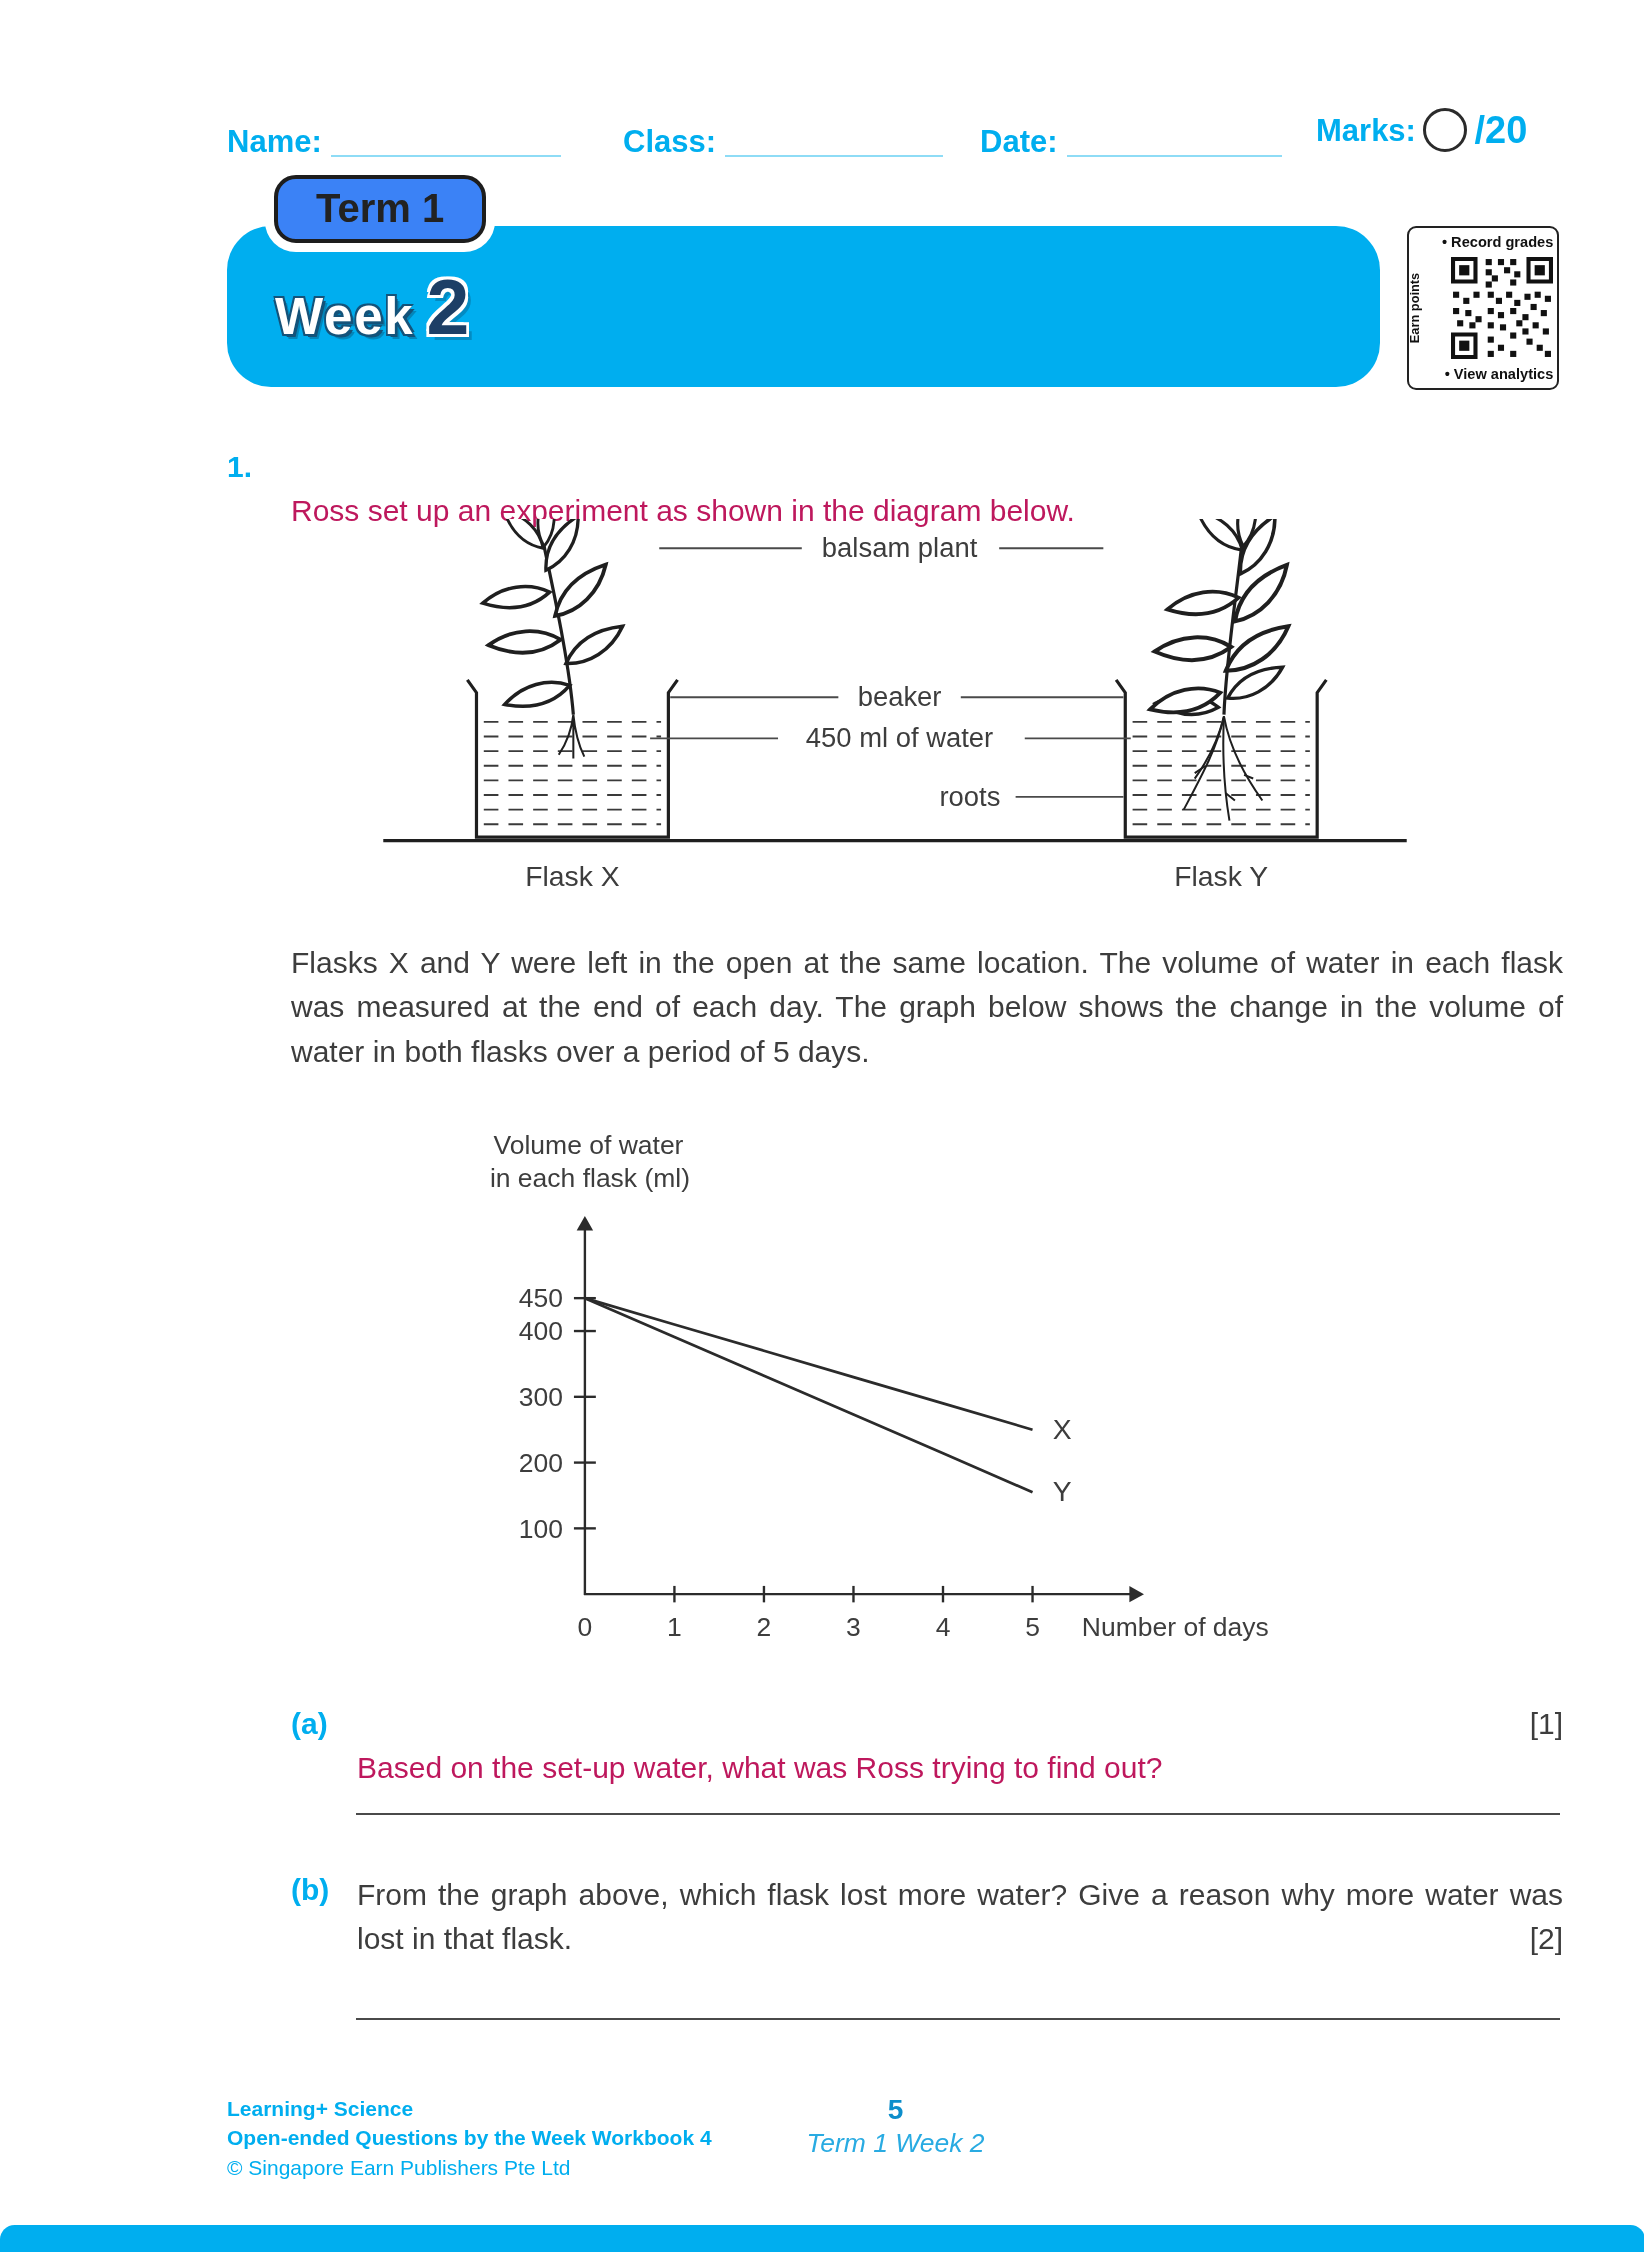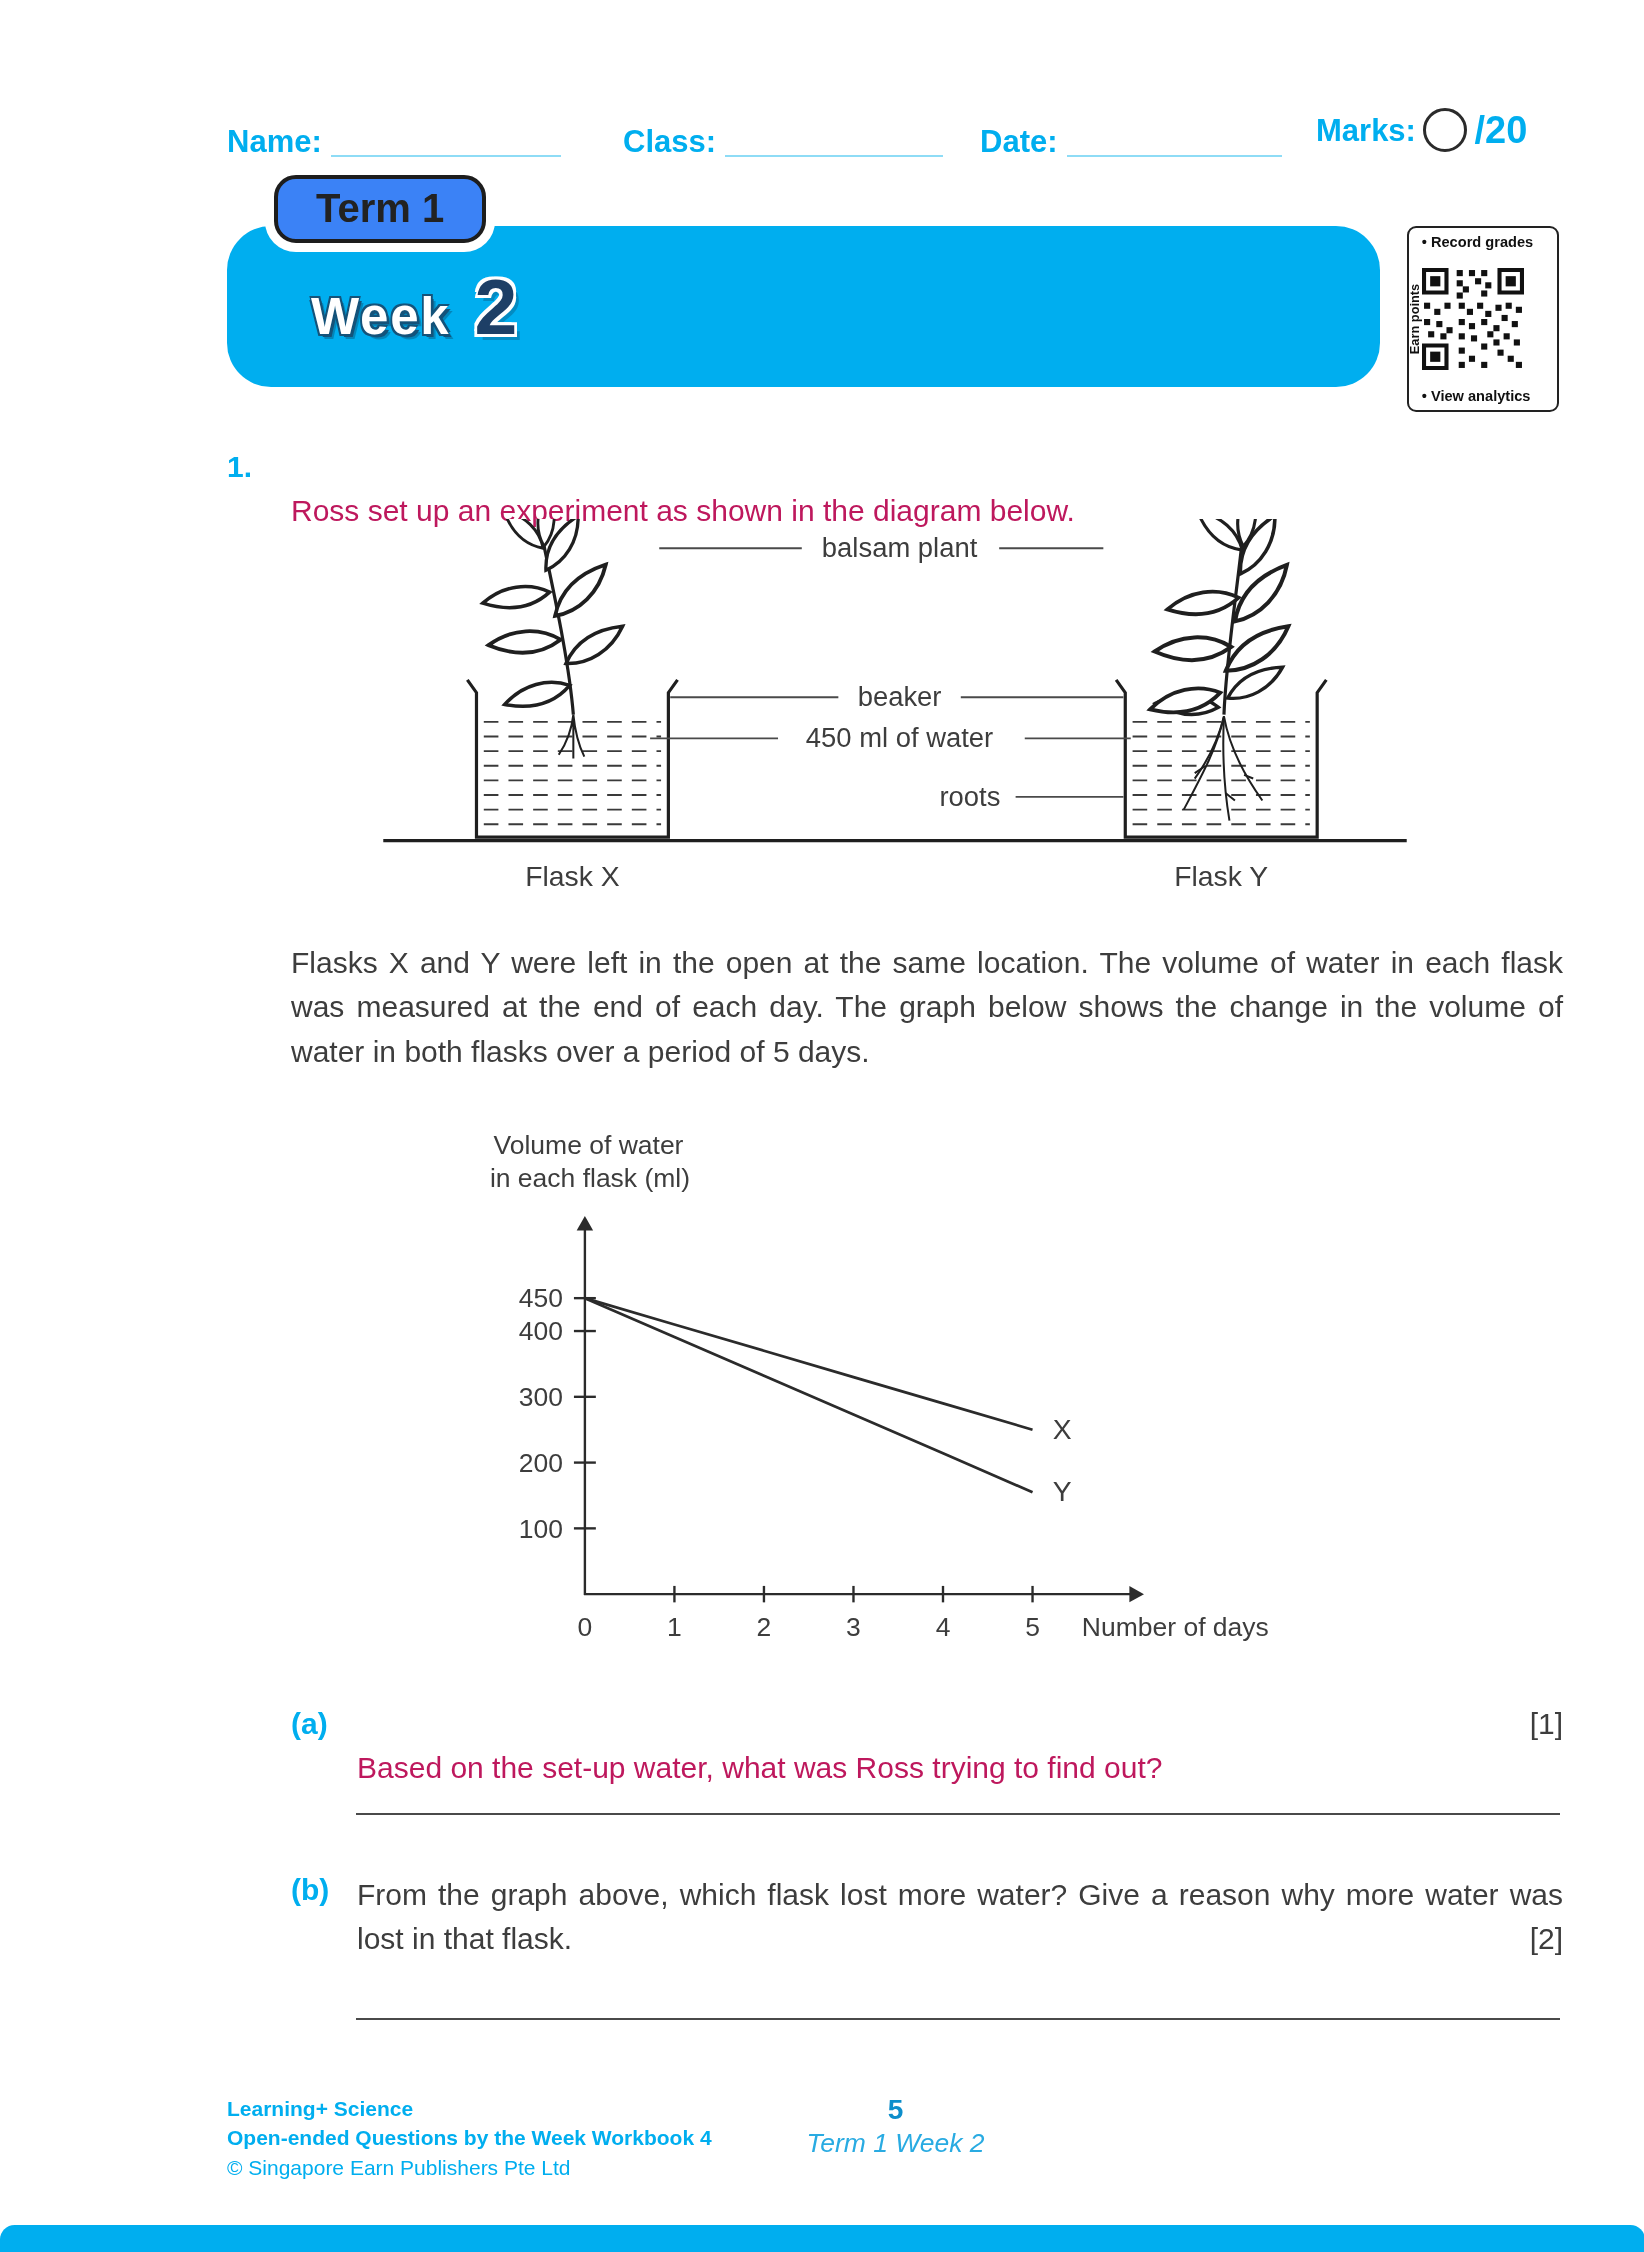--- a/index.html
+++ b/index.html
@@ -10,33 +10,33 @@
   
   .hdr-field{position:absolute;top:115px;display:flex;align-items:flex-end;gap:9.1px;height:42px;}
   .hlabel{color:#00aeef;font-weight:bold;font-size:31px;line-height:1;}
   .hline{flex:1;border-bottom:2.7px solid #8edcf6;height:35px;}
   .marks-wrap{position:absolute;top:108px;left:1316px;display:flex;align-items:center;gap:7.3px;}
   .marks-circle{width:44px;height:44px;border:3.7px solid #2b2b2b;border-radius:50%;background:#fff;}
   .slash20{color:#00aeef;font-weight:bold;font-size:38px;line-height:1;}
 
   
   .banner{position:absolute;left:227px;top:226px;width:1153px;height:161px;background:#00aeef;border-radius:44px;}
-  .banner-row{position:absolute;left:48px;top:51px;display:flex;align-items:baseline;gap:24px;margin-left:36px;}
+  .banner-row{position:absolute;left:48px;top:51px;display:flex;align-items:baseline;gap:12px;}
   .week-word{font-size:51px;font-weight:bold;color:#ffffff;letter-spacing:1.8px;
     text-shadow:-1.8px -1.8px 0 #14537a,1.8px -1.8px 0 #14537a,-1.8px 1.8px 0 #14537a,2.7px 2.7px 0 #14537a,4.6px 4.6px 0 rgba(10,60,90,.35);}
   .week-num{font-size:77px;font-weight:bold;color:#1d3f66;line-height:.8;
     text-shadow:-2.7px -2.7px 0 #fff,2.7px -2.7px 0 #fff,-2.7px 2.7px 0 #fff,2.7px 2.7px 0 #fff,5.5px 5.5px 0 rgba(10,60,90,.3);}
   .banner-title{font-size:51px;font-weight:bold;color:#ffffff;margin-left:101px;letter-spacing:0.9px;
     text-shadow:-1.8px -1.8px 0 #1272a0,1.8px -1.8px 0 #1272a0,-1.8px 1.8px 0 #1272a0,2.7px 2.7px 0 #1272a0,4.6px 4.6px 0 rgba(10,60,90,.35);}
   .term-badge{position:absolute;left:274px;top:175px;background:#3b82f6;border:4.6px solid #1d1d1d;border-radius:22px;
     padding:7.3px 38px;font-size:40px;font-weight:bold;color:#222;box-shadow:0 0 0 9.1px #ffffff;z-index:5;}
 
   
-  .qr-box{position:absolute;left:1407px;top:226px;width:152px;height:186px;border:2.7px solid #222;border-radius:9.1px;
-    background:#fff;display:flex;flex-direction:column;align-items:flex-start;justify-content:space-between;padding:6.4px 3.7px 6.4px 12.8px;}
+  .qr-box{position:absolute;left:1407px;top:226px;width:152px;height:164px;border:2.7px solid #222;border-radius:9.1px;
+    background:#fff;display:flex;flex-direction:column;align-items:flex-end;justify-content:space-between;padding:6.4px 3.7px 6.4px 12.8px;}
   .qr-top,.qr-bottom{font-size:14.6px;font-weight:bold;color:#111;white-space:nowrap;}
   .qr-side{position:absolute;left:-1.8px;top:50%;transform:translateY(-50%) rotate(180deg);writing-mode:vertical-rl;
     font-size:12.8px;font-weight:bold;color:#111;}
 
   
   .q1-row{position:absolute;left:227px;top:450px;width:1336px;display:flex;font-size:30px;}
   .qnum{color:#00aeef;font-weight:bold;width:64px;flex:0 0 auto;}
   .qtext{color:#be185d;margin-top:44px;}
 
   .para{position:absolute;left:291px;top:941px;width:1272px;font-size:30px;line-height:1.48;text-align:justify;}

